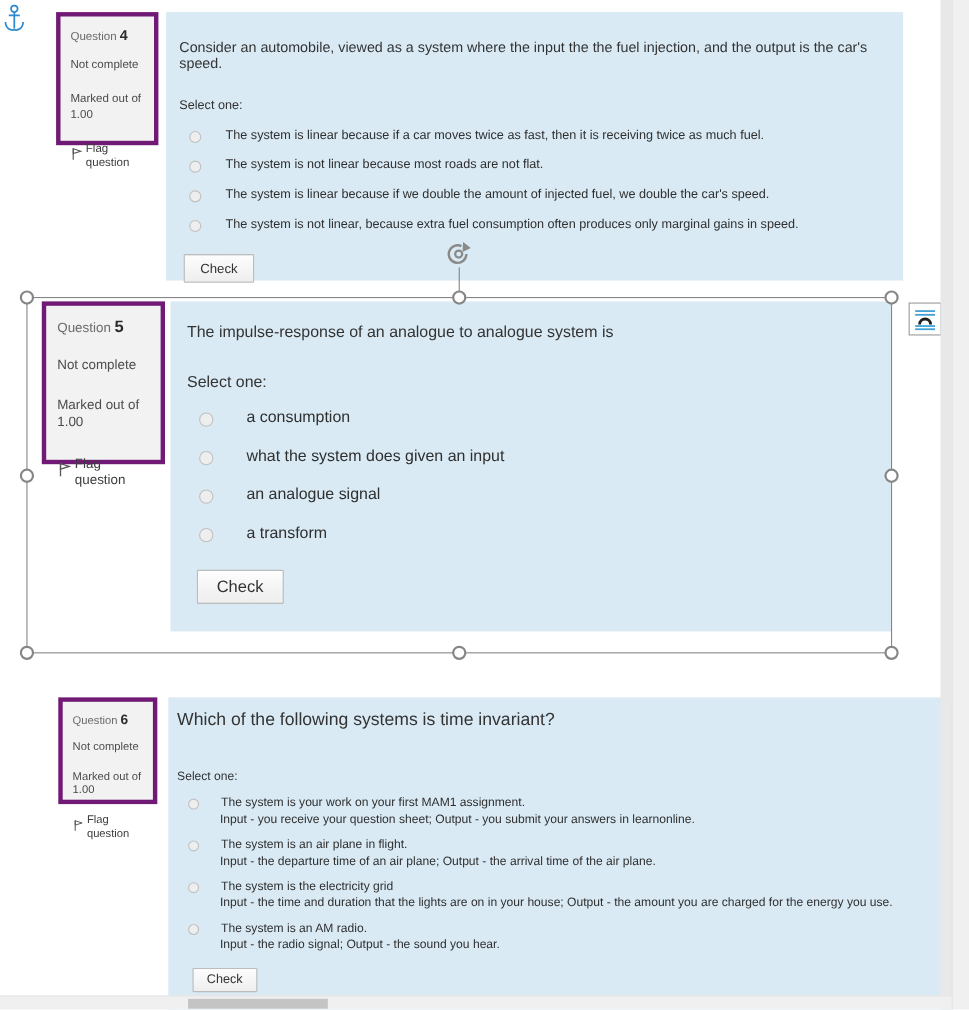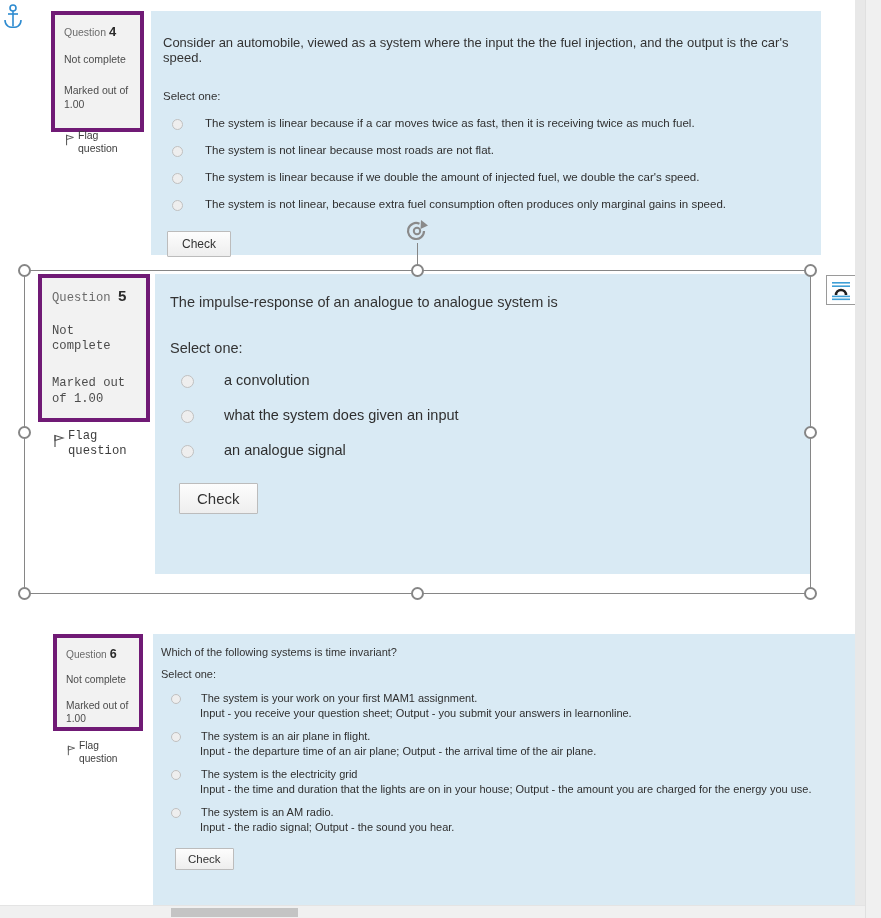--- a/index.html
+++ b/index.html
@@ -112,21 +112,20 @@
     margin-left: 4px;
   }
 
   
   #q5 { left: 38px; top: 274px; }
   #q5 .qinfo {
     width: 112px; height: 148px;
     padding: 11px 8px 0 10px;
     font-size: 12.2px;
     line-height: 1.25;
-    font-family: Liberation Mono, monospace;
   }
   #q5 .qinfo .qnum { font-size: 12.2px; margin-bottom: 16px; }
   #q5 .qinfo .qnum b { font-size: 15px; }
   #q5 .qinfo .qline { margin-bottom: 22px; }
   #q5 .qinfo .flagrow { font-size: 12.2px; }
   #q5 .qcontent {
     width: 655px; height: 300px;
     margin-left: 5px;
     padding: 20px 14px 0 15px;
   }
@@ -152,21 +151,21 @@
   }
   #q6 .qinfo .qnum { font-size: 10.2px; margin-bottom: 11px; }
   #q6 .qinfo .qnum b { font-size: 12.5px; }
   #q6 .qinfo .qline { margin-bottom: 14px; }
   #q6 .qinfo .flagrow { font-size: 10.2px; }
   #q6 .qcontent {
     width: 713px; height: 284px;
     margin-left: 10px;
     padding: 12px 10px 0 8px;
   }
-  #q6 .qtext { font-size: 11px; margin-bottom: 10px; }
+  #q6 .qtext { font-size: 16px; margin-bottom: 36px; }
   #q6 .qselect { font-size: 11px; margin-bottom: 12px; }
   #q6 .opt { margin-bottom: 2px; }
   #q6 .radio { width: 10px; height: 10px; margin: 2px 20px 0 10px; }
   #q6 .opt-label { font-size: 11px; }
   #q6 .opt-sub { font-size: 11px; margin: 3px 0 11px 39px; }
   #q6 .check-btn {
     font-size: 11.5px;
     padding: 4px 12px;
     margin-top: 4px;
     margin-left: 14px;
@@ -304,29 +303,33 @@
           </svg>
         </span>
         <span>Flag question</span>
       </div>
     </div>
     <div class="qcontent">
       <div class="qtext">The impulse-response of an analogue to analogue system is</div>
       <div class="qselect">Select one:</div>
       <div class="opt">
         <span class="radio"></span>
-        <span class="opt-label">a convolution</span>
+        <span class="opt-label">a consumption</span>
       </div>
       <div class="opt">
         <span class="radio"></span>
         <span class="opt-label">what the system does given an input</span>
       </div>
       <div class="opt">
         <span class="radio"></span>
         <span class="opt-label">an analogue signal</span>
+      </div>
+      <div class="opt">
+        <span class="radio"></span>
+        <span class="opt-label">a transform</span>
       </div>
       <div class="check-btn">Check</div>
     </div>
   </div>
 
   <div class="sel-line" style="left:24px; top:270px; width:787px; height:1px;"></div>
   <div class="sel-line" style="left:24px; top:593px; width:787px; height:1px;"></div>
   <div class="sel-line" style="left:24px; top:270px; width:1px; height:324px;"></div>
   <div class="sel-line" style="left:810px; top:270px; width:1px; height:324px;"></div>
 

